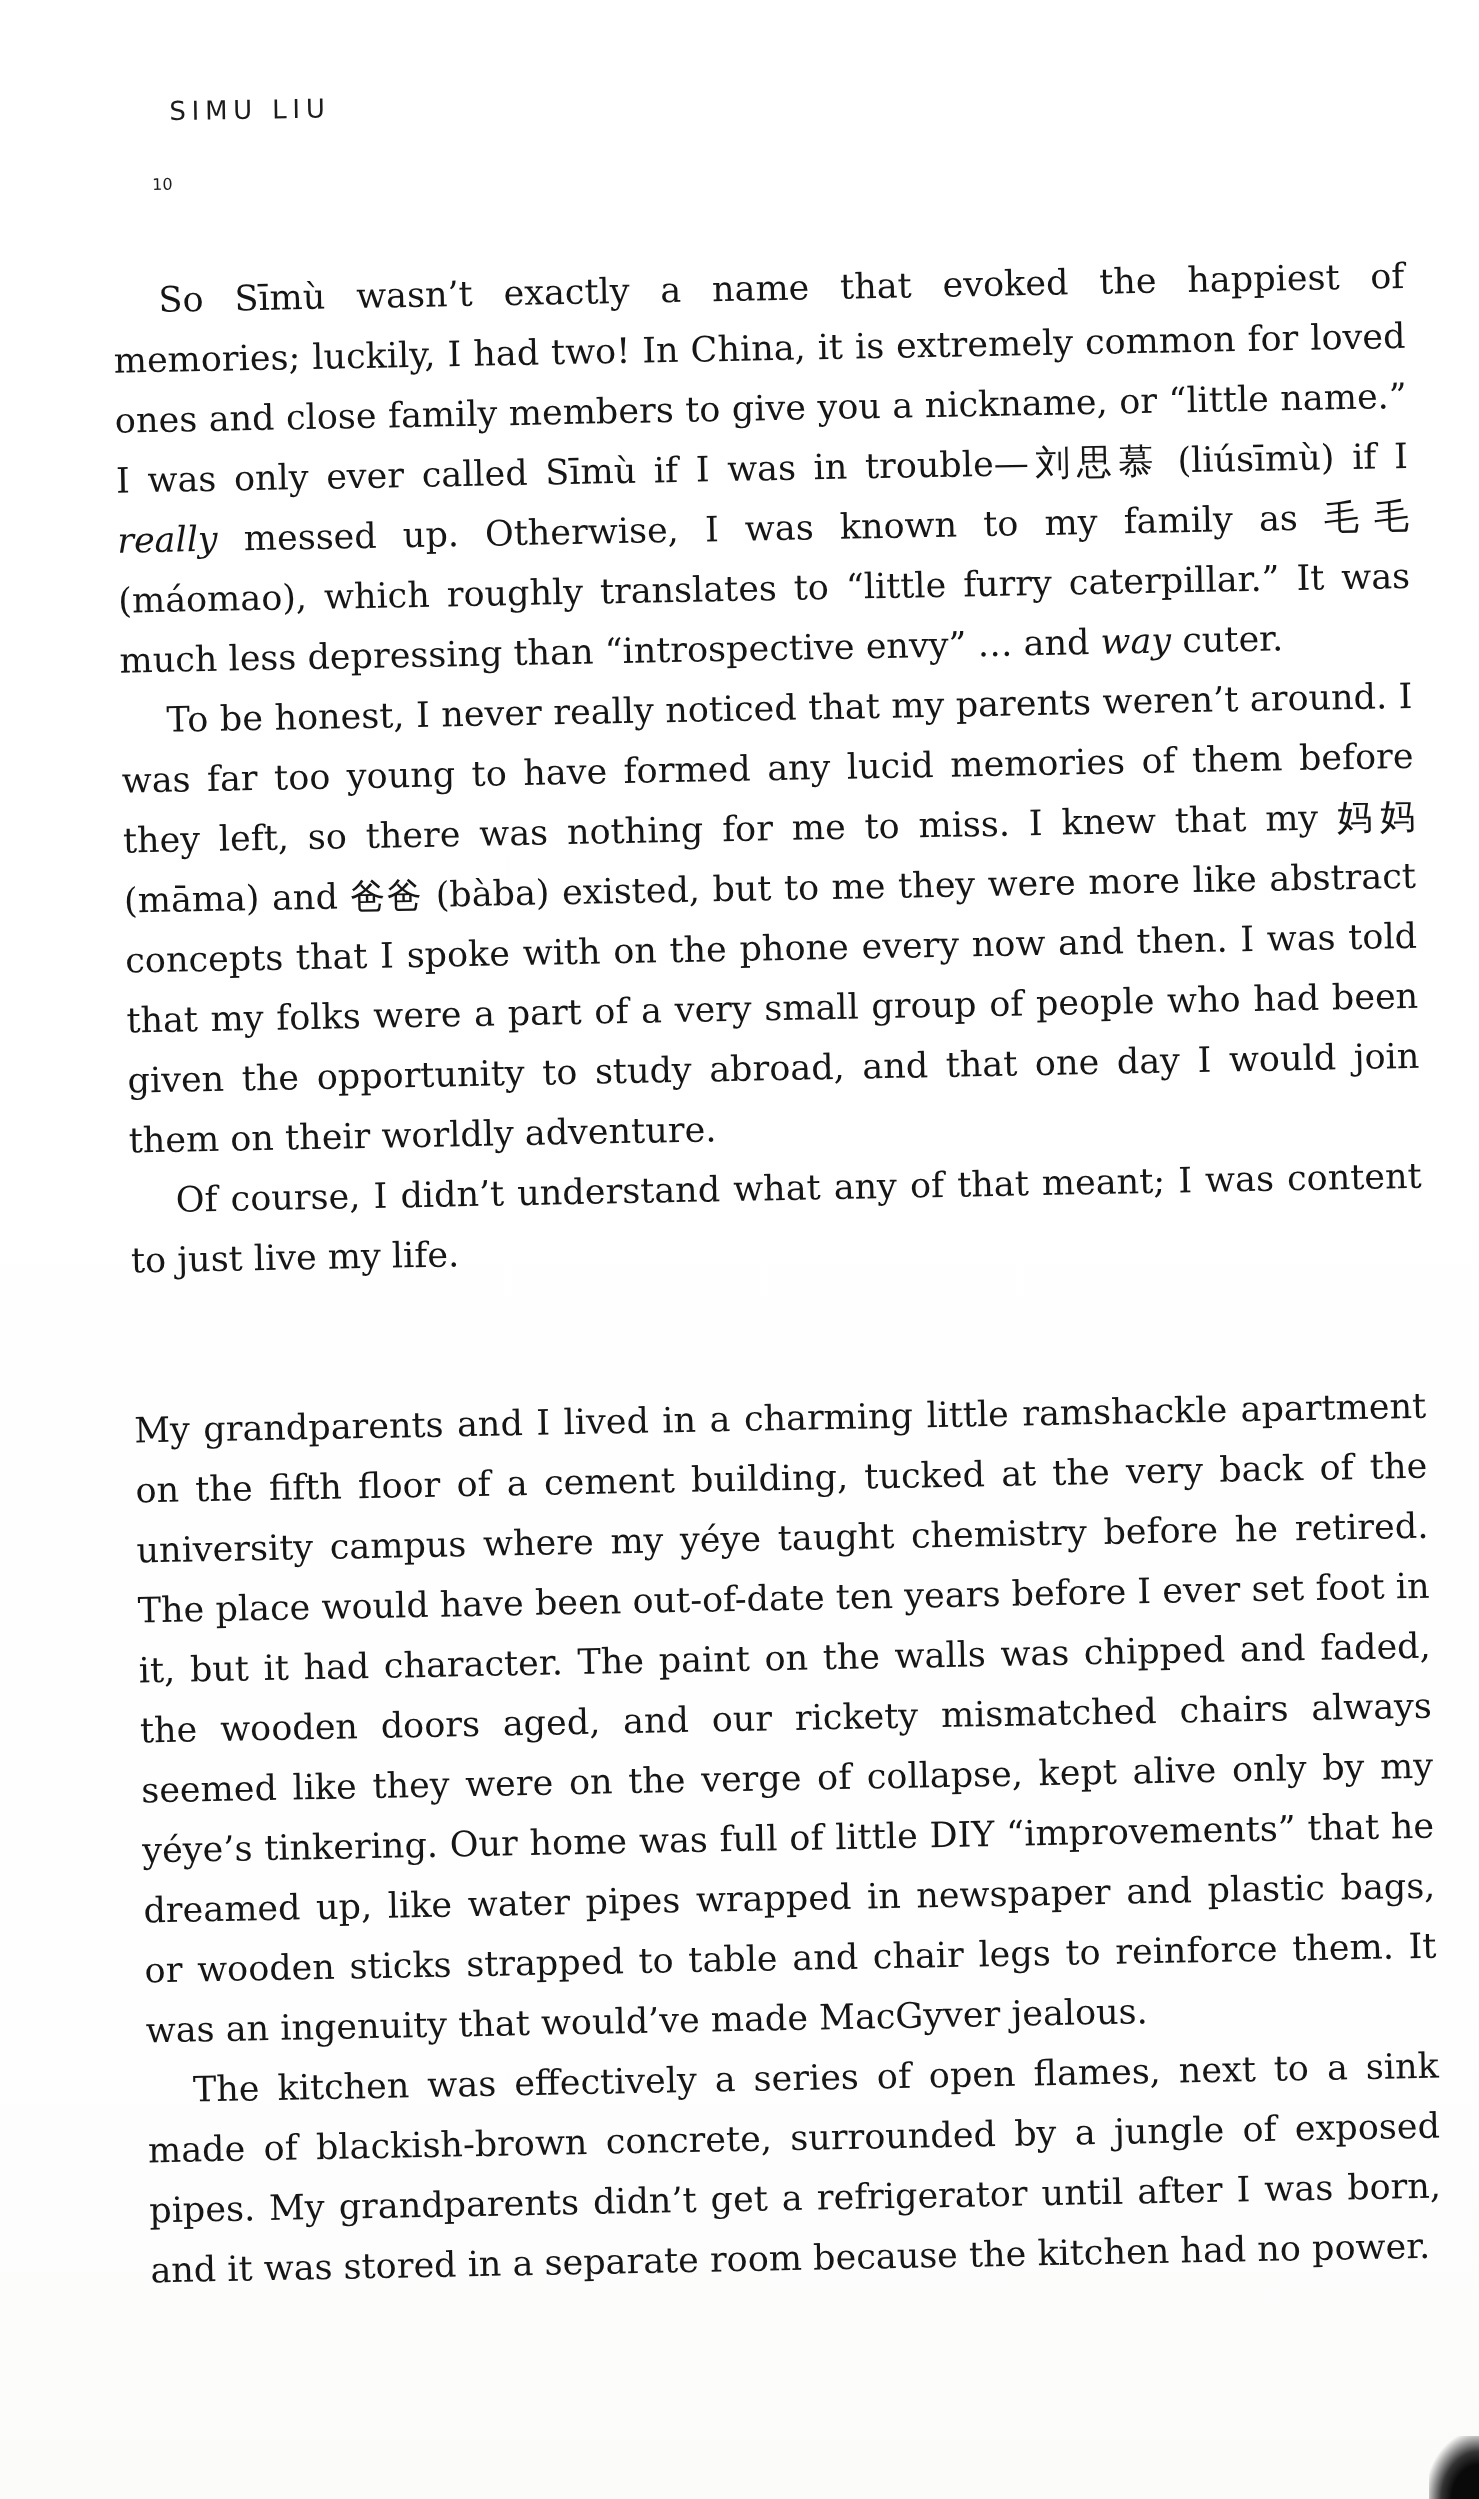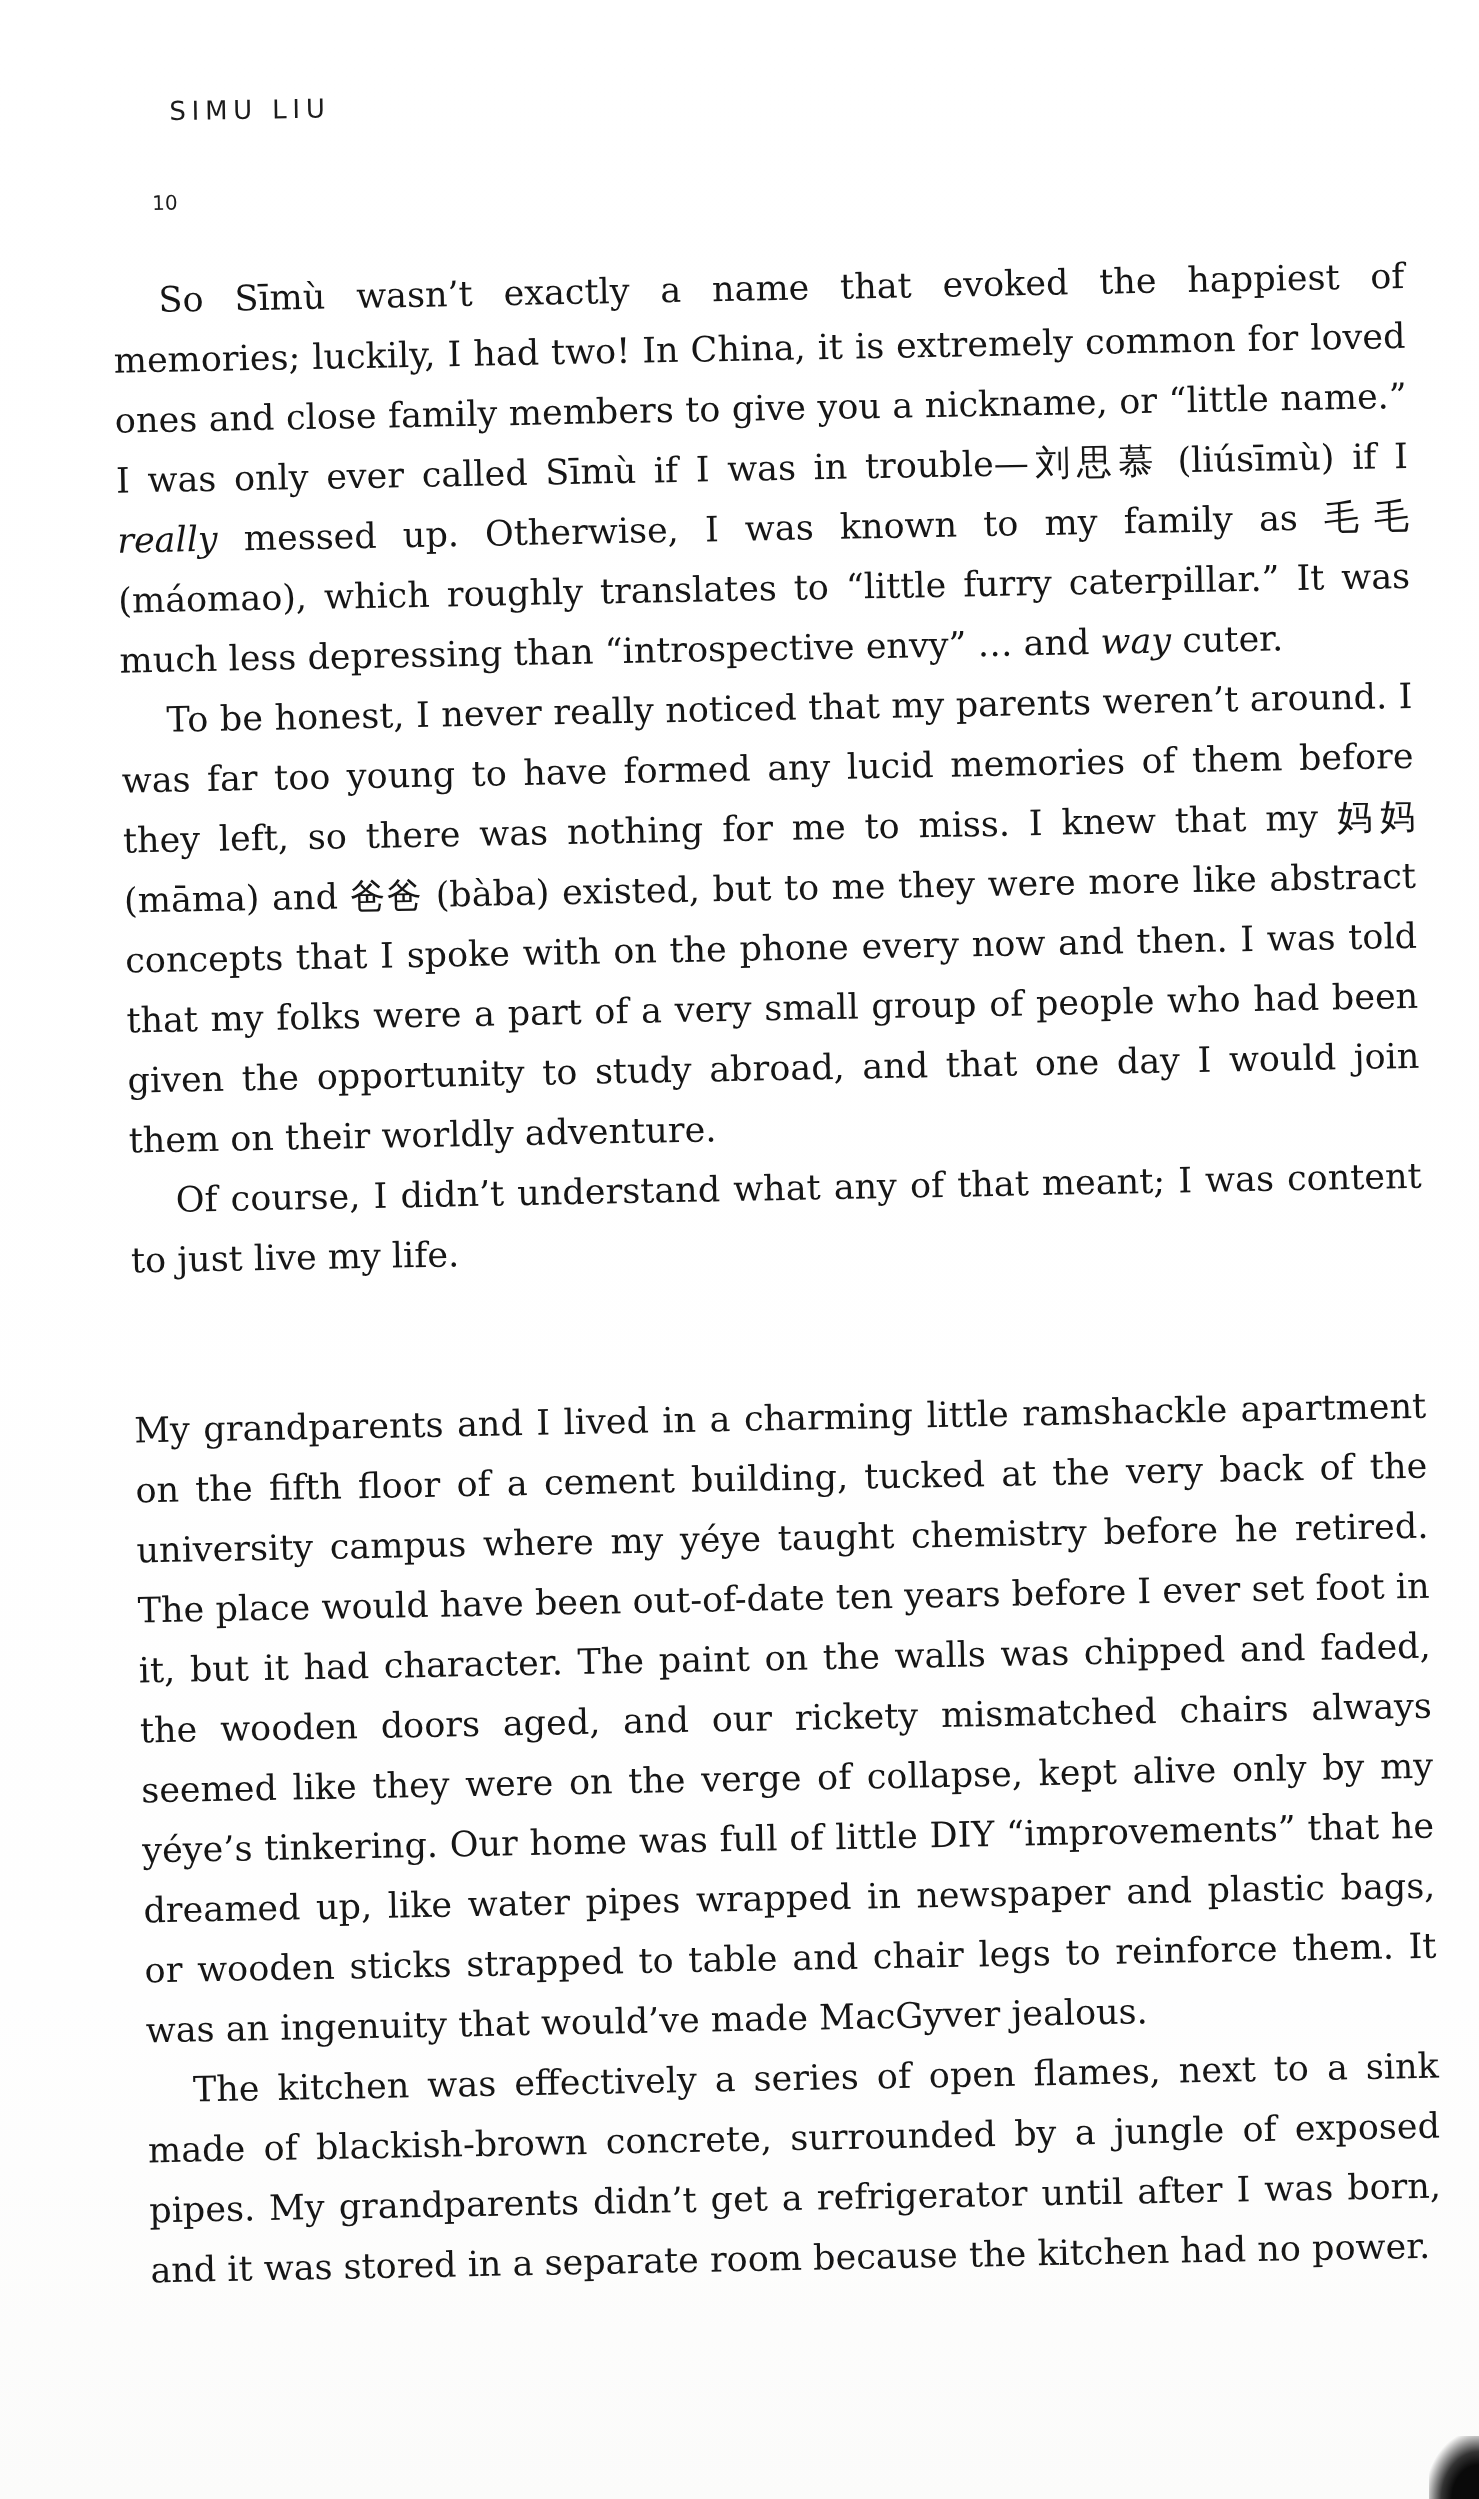--- a/index.html
+++ b/index.html
@@ -16,22 +16,22 @@
   .running-header {
     position: absolute; left: 169px; top: 96px;
     font-family: "DejaVu Sans", "Liberation Sans", sans-serif;
     font-size: 26px; letter-spacing: 5.8px; color: #1c1c1c;
     transform: rotate(-0.9deg); transform-origin: 0 0;
     white-space: nowrap;
   }
   .page-number {
     position: absolute; left: 152px; top: 175px;
     font-family: "DejaVu Sans", "Liberation Sans", sans-serif;
-    font-size: 20px; color: #1c1c1c;
-    transform: rotate(-0.9deg); transform-origin: 0 0; margin-top: 16px;
+    font-size: 16px; color: #1c1c1c;
+    transform: rotate(-0.9deg); transform-origin: 0 0;
   }
   .body-text {
     position: absolute; left: 112px; top: 270px; width: 1292px;
     font-size: 35px; line-height: 60px; color: #161616;
     text-align: justify;
     transform: rotate(-1.1deg); transform-origin: 39px 0;
   }
   .body-text p { margin: 0; text-indent: 46px; }
   .body-text p.no-indent { text-indent: 0; }
   .body-text p.section-break { margin-top: 110px; }

